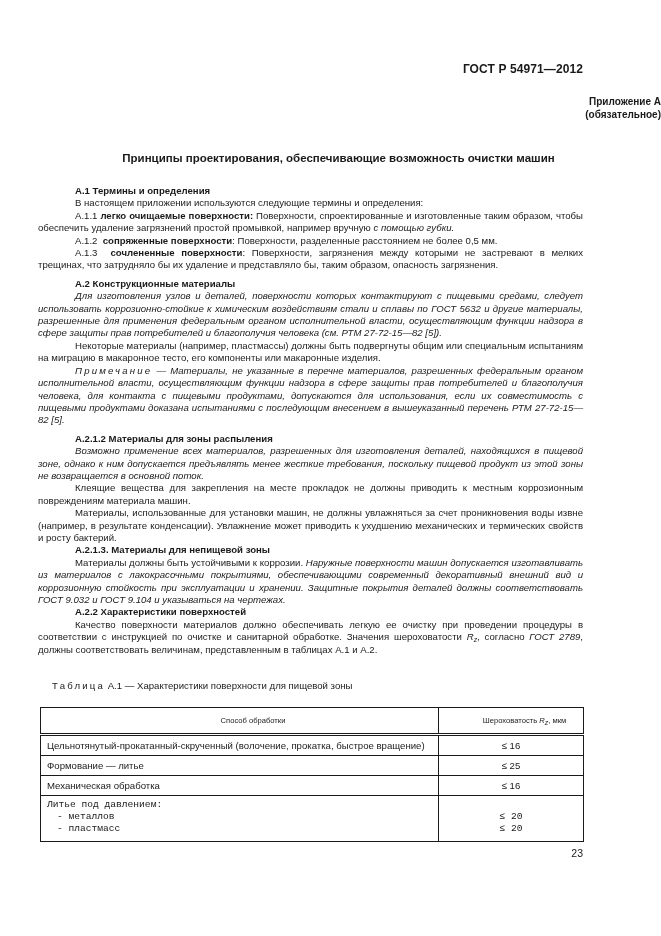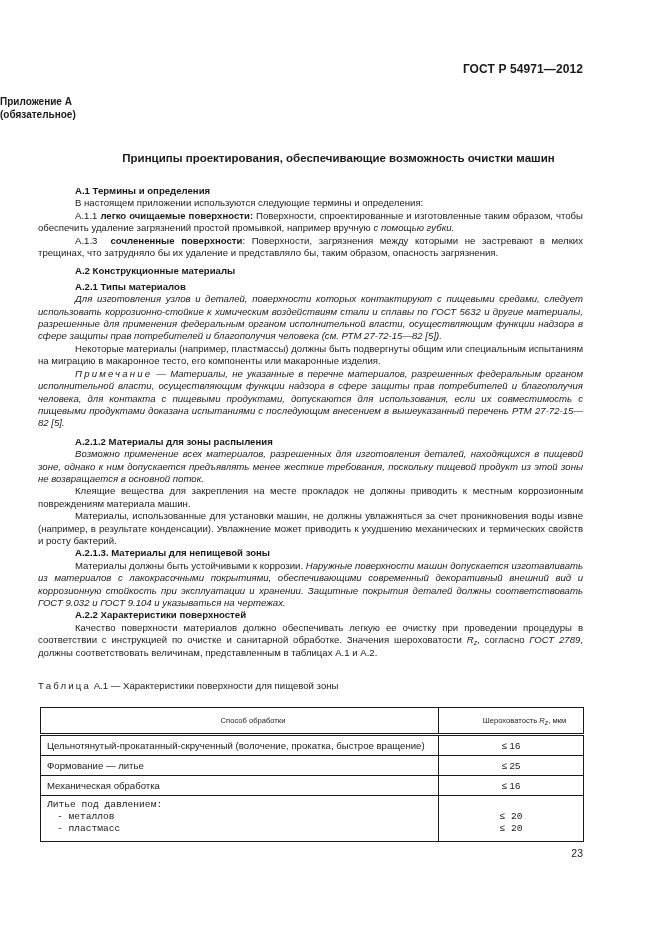--- a/index.html
+++ b/index.html
@@ -6,40 +6,40 @@
   body {
     width: 661px; height: 936px; position: relative; overflow: hidden;
     font-family: "Liberation Sans", sans-serif; color: #1a1a1a;
   }
   .page-header {
     position: absolute; right: 78px; top: 62px;
     font-size: 12px; font-weight: bold; letter-spacing: 0.1px;
   }
   .annex-title {
     position: absolute; left: 0; width: 661px; top: 96px;
-    text-align: left; font-size: 10px; font-weight: bold; line-height: 12.5px;
+    text-align: right; font-size: 10px; font-weight: bold; line-height: 12.5px;
   }
   .main-title {
     position: absolute; left: 0; width: 661px; top: 152px;
     text-align: center; font-size: 11.5px; font-weight: bold; margin-left: 8px;
   }
   .body-text {
     position: absolute; left: 38px; width: 545px; top: 185px;
     font-size: 9.6px; line-height: 12.4px;
   }
   .body-text p { margin: 0; text-align: justify; text-indent: 37px; }
   .body-text p.h { font-weight: bold; }
   .body-text p.h-gap { margin-top: 6px; }
   .body-text p.gap { margin-top: 0; }
   .body-text i { font-style: italic; }
   .body-text b { font-weight: bold; }
   .spaced { letter-spacing: 2.2px; }
   sub { font-size: 7px; vertical-align: -2px; line-height: 0; }
   .table-caption {
-    position: absolute; left: 38px; top: 680px;
+    position: absolute; left: 52px; top: 680px;
     font-size: 9.6px;
   }
   table.data-table {
     position: absolute; left: 40px; top: 707px; width: 544px;
     border-collapse: collapse; font-size: 9.6px;
   }
   table.data-table td, table.data-table th {
     border: 1px solid #1a1a1a; padding: 0 6px; vertical-align: middle;
   }
   table.data-table th {
@@ -65,24 +65,24 @@
   <div>Приложение А</div>
   <div>(обязательное)</div>
 </div>
 
 <div class="main-title">Принципы проектирования, обеспечивающие возможность очистки машин</div>
 
 <div class="body-text">
   <p class="h">А.1 Термины и определения</p>
   <p>В настоящем приложении используются следующие термины и определения:</p>
   <p><span>А.1.1</span> <b>легко очищаемые поверхности:</b><span> Поверхности, спроектированные и изготовленные таким образом, чтобы обеспечить удаление загрязнений простой промывкой, например вручную </span><i>с помощью губки.</i></p>
+  <p><span>А.1.2</span>&nbsp; <b>сопряженные поверхности</b><span>: Поверхности, разделенные расстоянием не более 0,5 мм.</span></p>
   <p><span>А.1.3</span>&nbsp; <b>сочлененные поверхности</b><span>: Поверхности, загрязнения между которыми не застревают в мелких трещинах, что затрудняло бы их удаление и представляло бы, таким образом, опасность загрязнения.</span></p>
 
   <p class="h h-gap">А.2 Конструкционные материалы</p>
-  <p class="h" style="margin-top:3px">А.2.1 Типы материалов</p>
   <p><i>Для изготовления узлов и деталей, поверхности которых контактируют с пищевыми средами, следует использовать коррозионно-стойкие к химическим воздействиям стали и сплавы по ГОСТ 5632 и другие материалы, разрешенные для применения федеральным органом исполнительной власти, осуществляющим функции надзора в сфере защиты прав потребителей и благополучия человека (см. РТМ 27-72-15—82 [5]).</i></p>
   <p>Некоторые материалы (например, пластмассы) должны быть подвергнуты общим или специальным испытаниям на миграцию в макаронное тесто, его компоненты или макаронные изделия.</p>
   <p class="gap"><i><span class="spaced">Примечание</span><span> — Материалы, не указанные в перечне материалов, разрешенных федеральным органом исполнительной власти, осуществляющим функции надзора в сфере защиты прав потребителей и благополучия человека, для контакта с пищевыми продуктами, допускаются для использования, если их совместимость с пищевыми продуктами доказана испытаниями с последующим внесением в вышеуказанный перечень РТМ 27-72-15—82 [5].</span></i></p>
 
   <p class="h h-gap">А.2.1.2 Материалы для зоны распыления</p>
   <p><i>Возможно применение всех материалов, разрешенных для изготовления деталей, находящихся в пищевой зоне, однако к ним допускается предъявлять менее жесткие требования, поскольку пищевой продукт из этой зоны не возвращается в основной поток.</i></p>
   <p>Клеящие вещества для закрепления на месте прокладок не должны приводить к местным коррозионным повреждениям материала машин.</p>
   <p>Материалы, использованные для установки машин, не должны увлажняться за счет проникновения воды извне (например, в результате конденсации). Увлажнение может приводить к ухудшению механических и термических свойств и росту бактерий.</p>
 
   <p class="h">А.2.1.3. Материалы для непищевой зоны</p>

